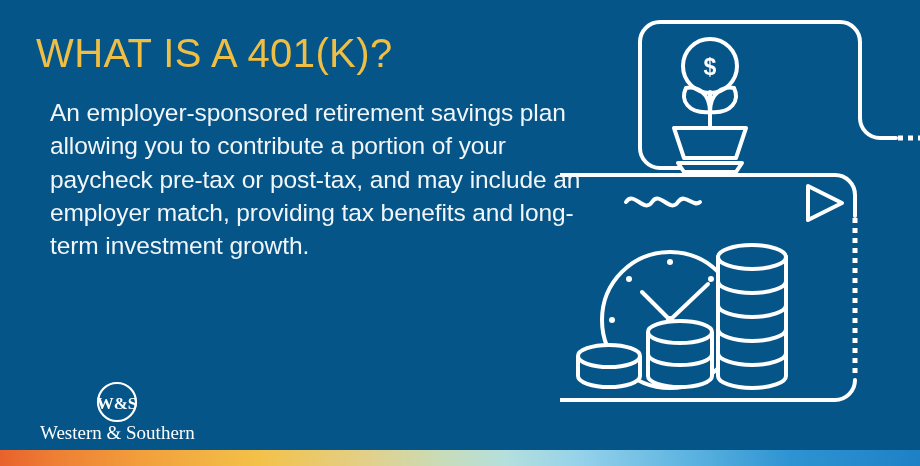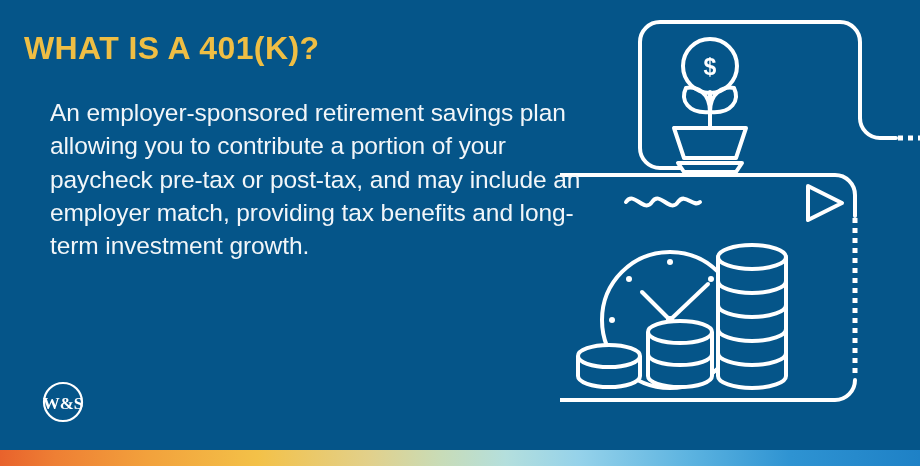--- a/index.html
+++ b/index.html
@@ -41,26 +41,26 @@
         #b4dfdd 55%,
         #95d2ea 63%,
         #5cb3e0 75%,
         #2e93d2 86%,
         #1e81c6 100%);
   }
 
   
   .headline {
     position: absolute;
-    left: 24px;
+    left: 36px;
     top: 32px;
     width: 560px;
     color: #efbe44;
-    font-size: 32px;
-    font-weight: bold;
+    font-size: 40px;
+    font-weight: normal;
     letter-spacing: 0.4px;
     line-height: 1.05;
     white-space: nowrap;
   }
   .body-copy {
     position: absolute;
     left: 50px;
     top: 96px;
     width: 540px;
     color: #f2f6f9;
@@ -181,18 +181,19 @@
   <div class="headline">WHAT IS A 401(K)?</div>
 
   <div class="body-copy">An employer-sponsored retirement savings plan allowing you to contribute a portion of your paycheck pre-tax or post-tax, and may include an employer match, providing tax benefits and long-term investment growth.</div>
 
   <div class="logo">
     <svg class="logo-mark" viewBox="0 0 46 42">
       <circle cx="23" cy="21" r="19" fill="none" stroke="#ffffff" stroke-width="2.2"></circle>
       <text x="23" y="28" text-anchor="middle" font-family="Liberation Serif, serif" font-size="17" font-weight="bold" fill="#ffffff">W&amp;S</text>
     </svg>
     <div class="logo-words">
+      <div>Western &amp; Southern</div>
     </div>
   </div>
 
   <div class="gradient-strip"></div>
 
 </div>
 
 </body></html>

